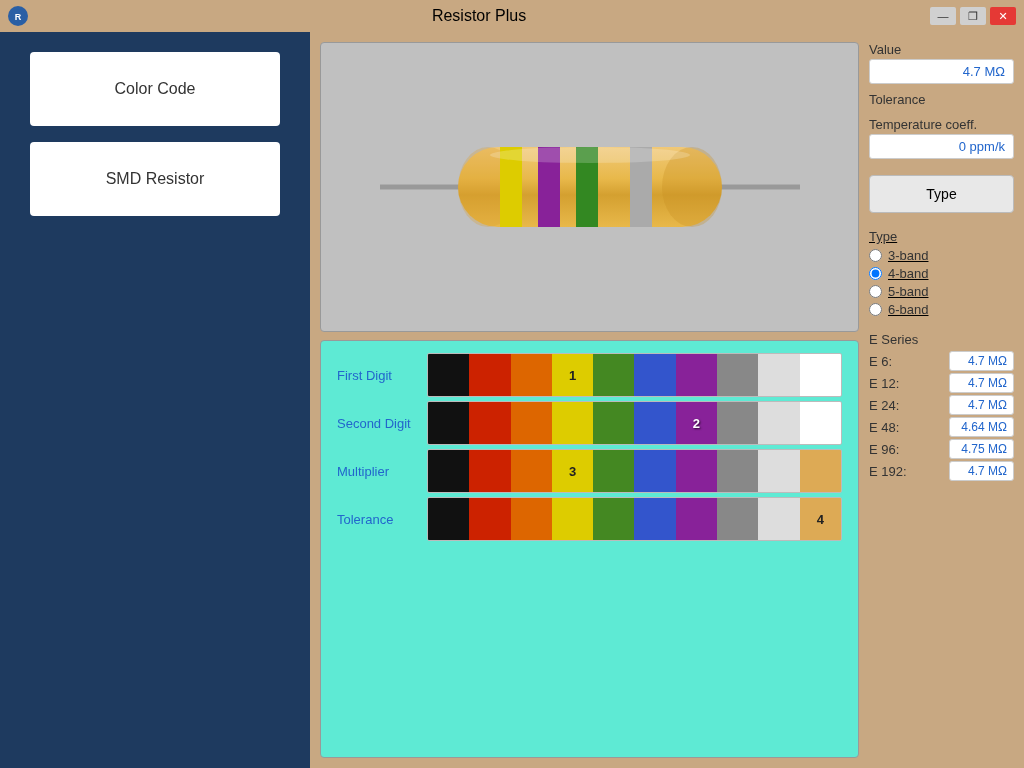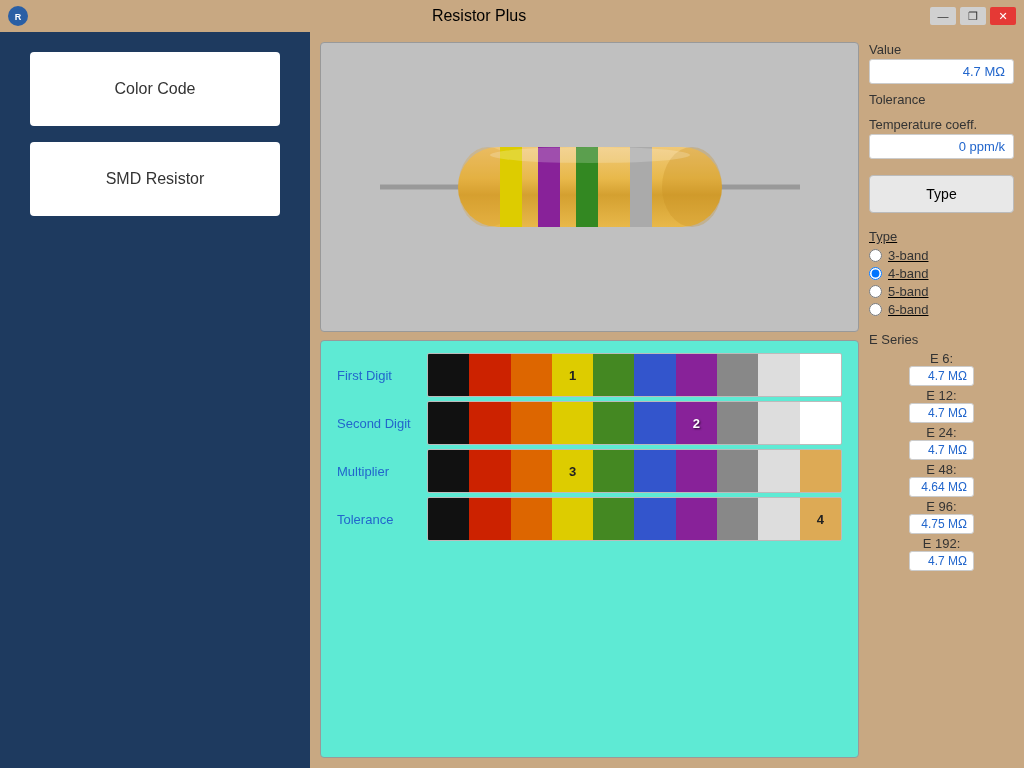--- a/index.html
+++ b/index.html
@@ -205,21 +205,20 @@
 
     .eseries-section {
       margin-top: 4px;
     }
     .eseries-row {
       display: flex;
       align-items: center;
       justify-content: space-between;
       margin: 2px 0;
       font-size: 13px;
-      flex-direction: column;
     }
     .eseries-label { color: #333; }
     .eseries-value {
       background: white;
       border: 1px solid #ccc;
       border-radius: 3px;
       padding: 2px 6px;
       font-size: 12px;
       color: #2266cc;
       text-align: right;

